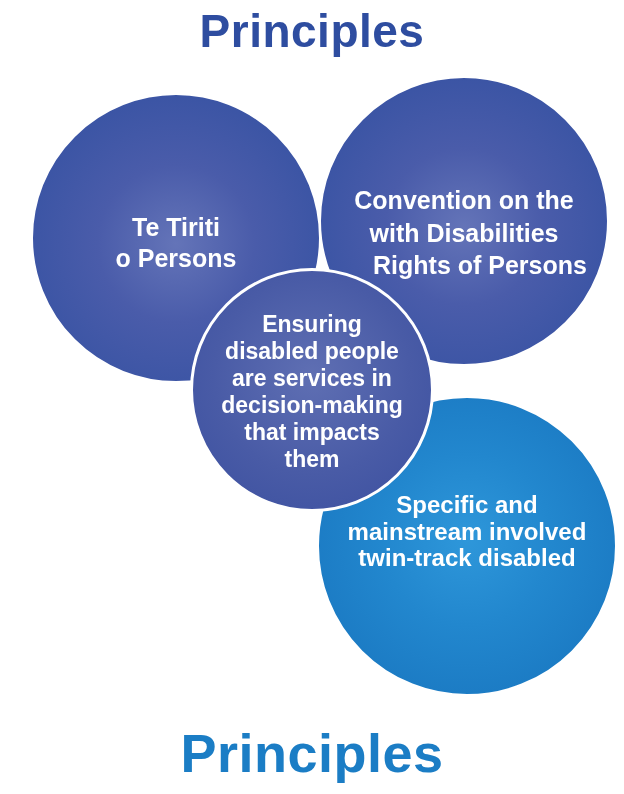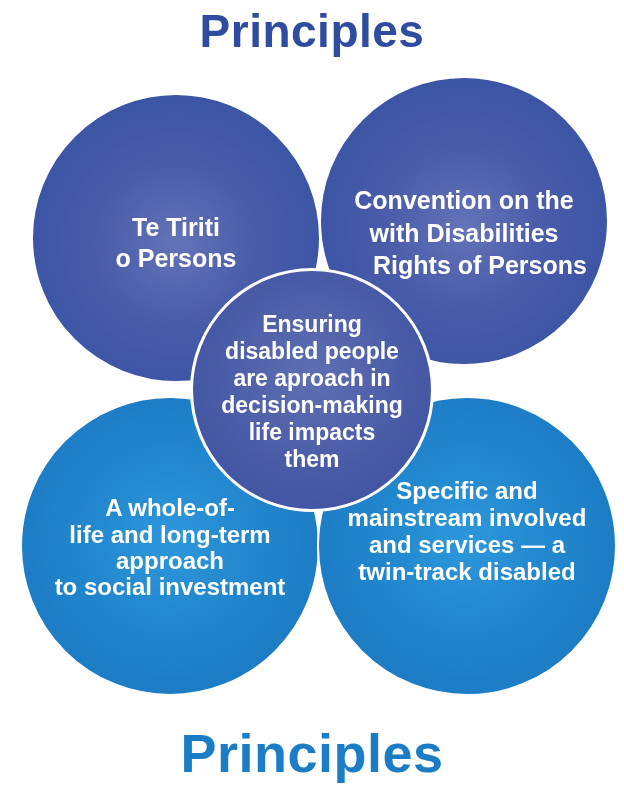--- a/index.html
+++ b/index.html
@@ -96,44 +96,35 @@
   </div>
 
   <div class="circle c-dark c-tr">
     <div class="txt">
       <div class="line">Convention on the</div>
       <div class="line">with Disabilities</div>
       <div class="line">Rights of Persons</div>
     </div>
   </div>
 
-  <div class="circle c-light c-bl">
-    <div class="txt">
-      <div class="line">A whole-of-</div>
-      <div class="line">life and long-term</div>
-      <div class="line">approach</div>
-      <div class="line">to social investment</div>
-    </div>
-  </div>
 
   <div class="circle c-light c-br">
     <div class="txt">
       <div class="line">Specific and</div>
       <div class="line">mainstream involved</div>
-      <div class="line">and services — a</div>
       <div class="line">twin-track disabled</div>
     </div>
   </div>
 
   <div class="circle c-center">
     <div class="txt">
       <div class="line">Ensuring</div>
       <div class="line">disabled people</div>
-      <div class="line">are aproach in</div>
+      <div class="line">are services in</div>
       <div class="line">decision-making</div>
-      <div class="line">life impacts</div>
+      <div class="line">that impacts</div>
       <div class="line">them</div>
     </div>
   </div>
 
   <h1 class="title title-bottom">Principles</h1>
 
 </div>
 
 </body></html>

